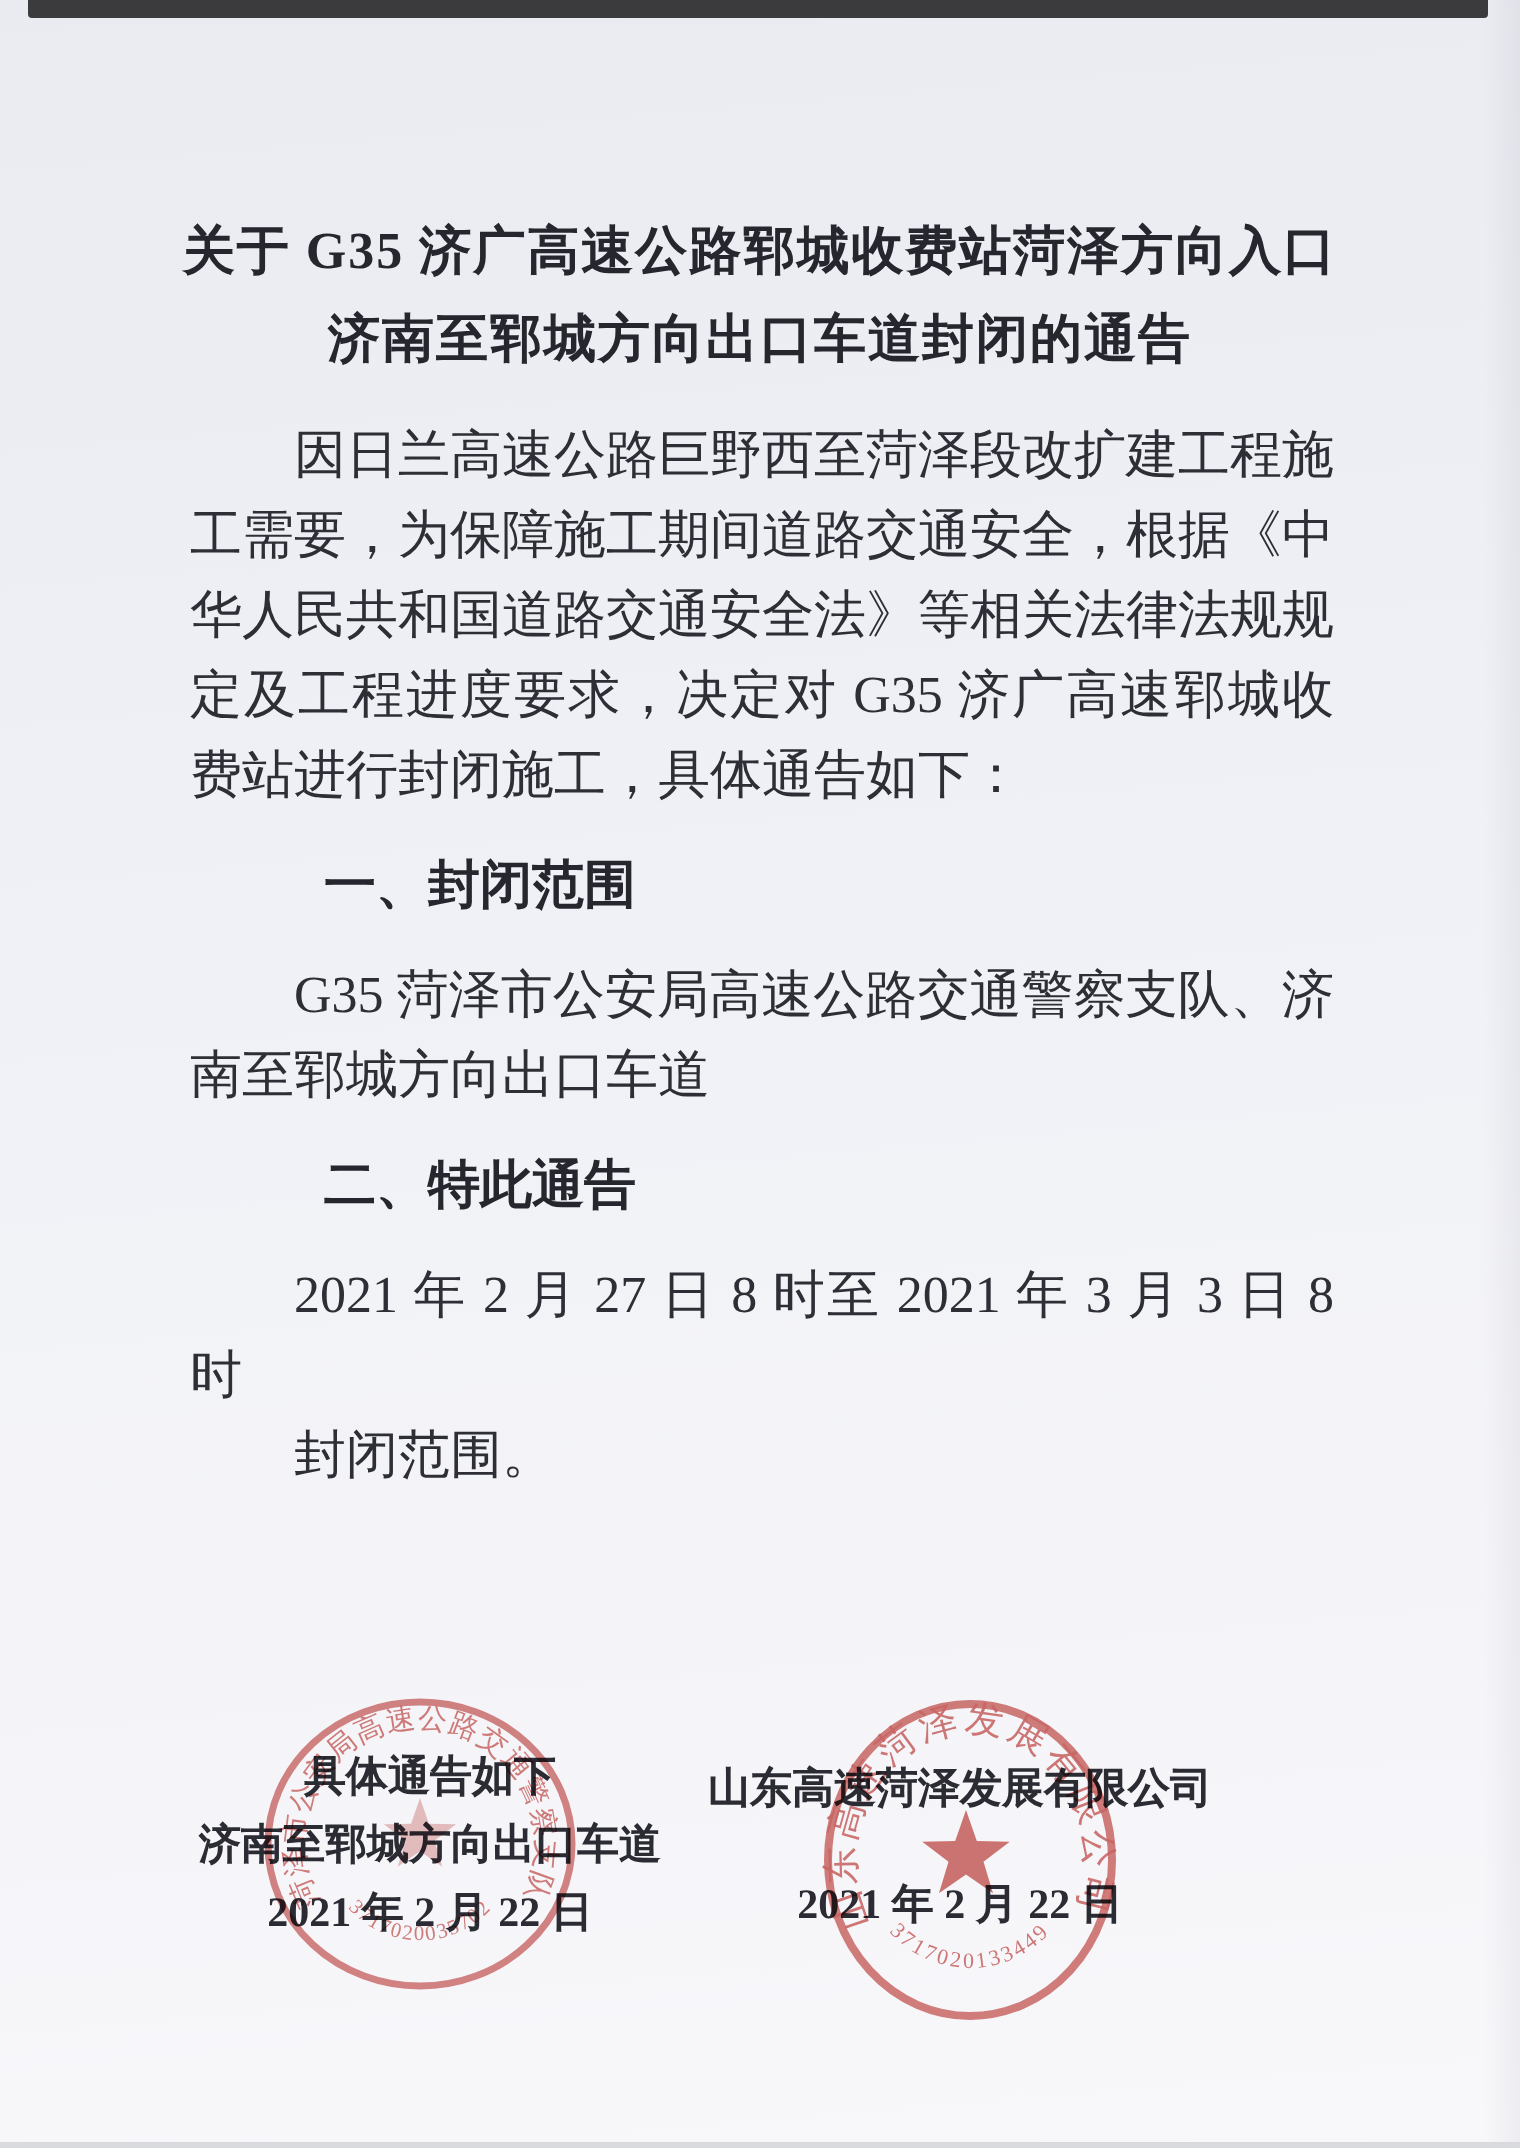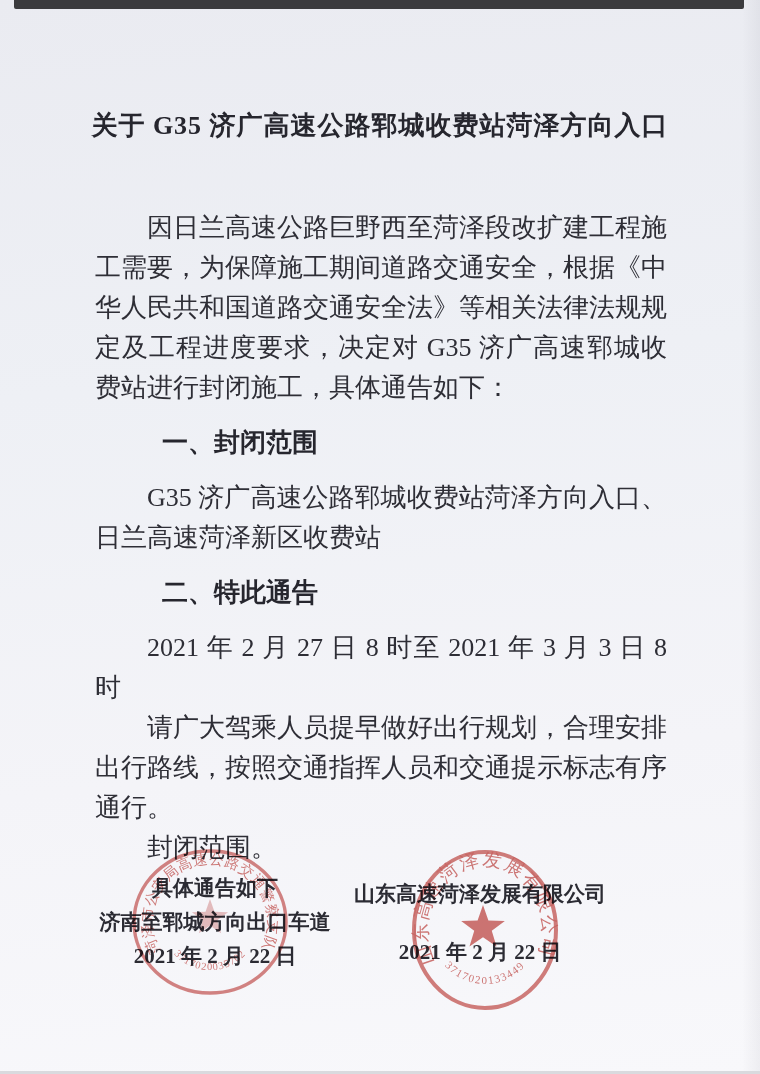--- a/index.html
+++ b/index.html
@@ -53,29 +53,29 @@
   .seal text{font-family:"Liberation Serif","DejaVu Serif",serif;}
 </style>
 </head>
 <body>
 
 <div class="scan-page">
   <div class="scan-top-edge"></div>
 
   <div class="doc-title">
     <div>关于 G35 济广高速公路郓城收费站菏泽方向入口</div>
+    <div>济南至郓城方向出口车道封闭的通告</div>
   </div>
 
   <div class="doc-body">
     <p class="paragraph">因日兰高速公路巨野西至菏泽段改扩建工程施工需要，为保障施工期间道路交通安全，根据《中华人民共和国道路交通安全法》等相关法律法规规定及工程进度要求，决定对 G35 济广高速郓城收费站进行封闭施工，具体通告如下：</p>
     <p class="heading">一、封闭范围</p>
-    <p class="paragraph">G35 济广高速公路郓城收费站菏泽方向入口、日兰高速菏泽新区收费站</p>
+    <p class="paragraph">G35 菏泽市公安局高速公路交通警察支队、济南至郓城方向出口车道</p>
     <p class="heading">二、特此通告</p>
     <p class="paragraph">2021 年 2 月 27 日 8 时至 2021 年 3 月 3 日 8 时</p>
-    <p class="paragraph">请广大驾乘人员提早做好出行规划，合理安排出行路线，按照交通指挥人员和交通提示标志有序通行。</p>
     <p class="paragraph">封闭范围。</p>
   </div>
 
   <div class="sig-block sig-left">
     <div>具体通告如下</div>
     <div>济南至郓城方向出口车道</div>
     <div class="sig-date">2021 年 2 月 22 日</div>
   </div>
 
   <div class="sig-block sig-right">

